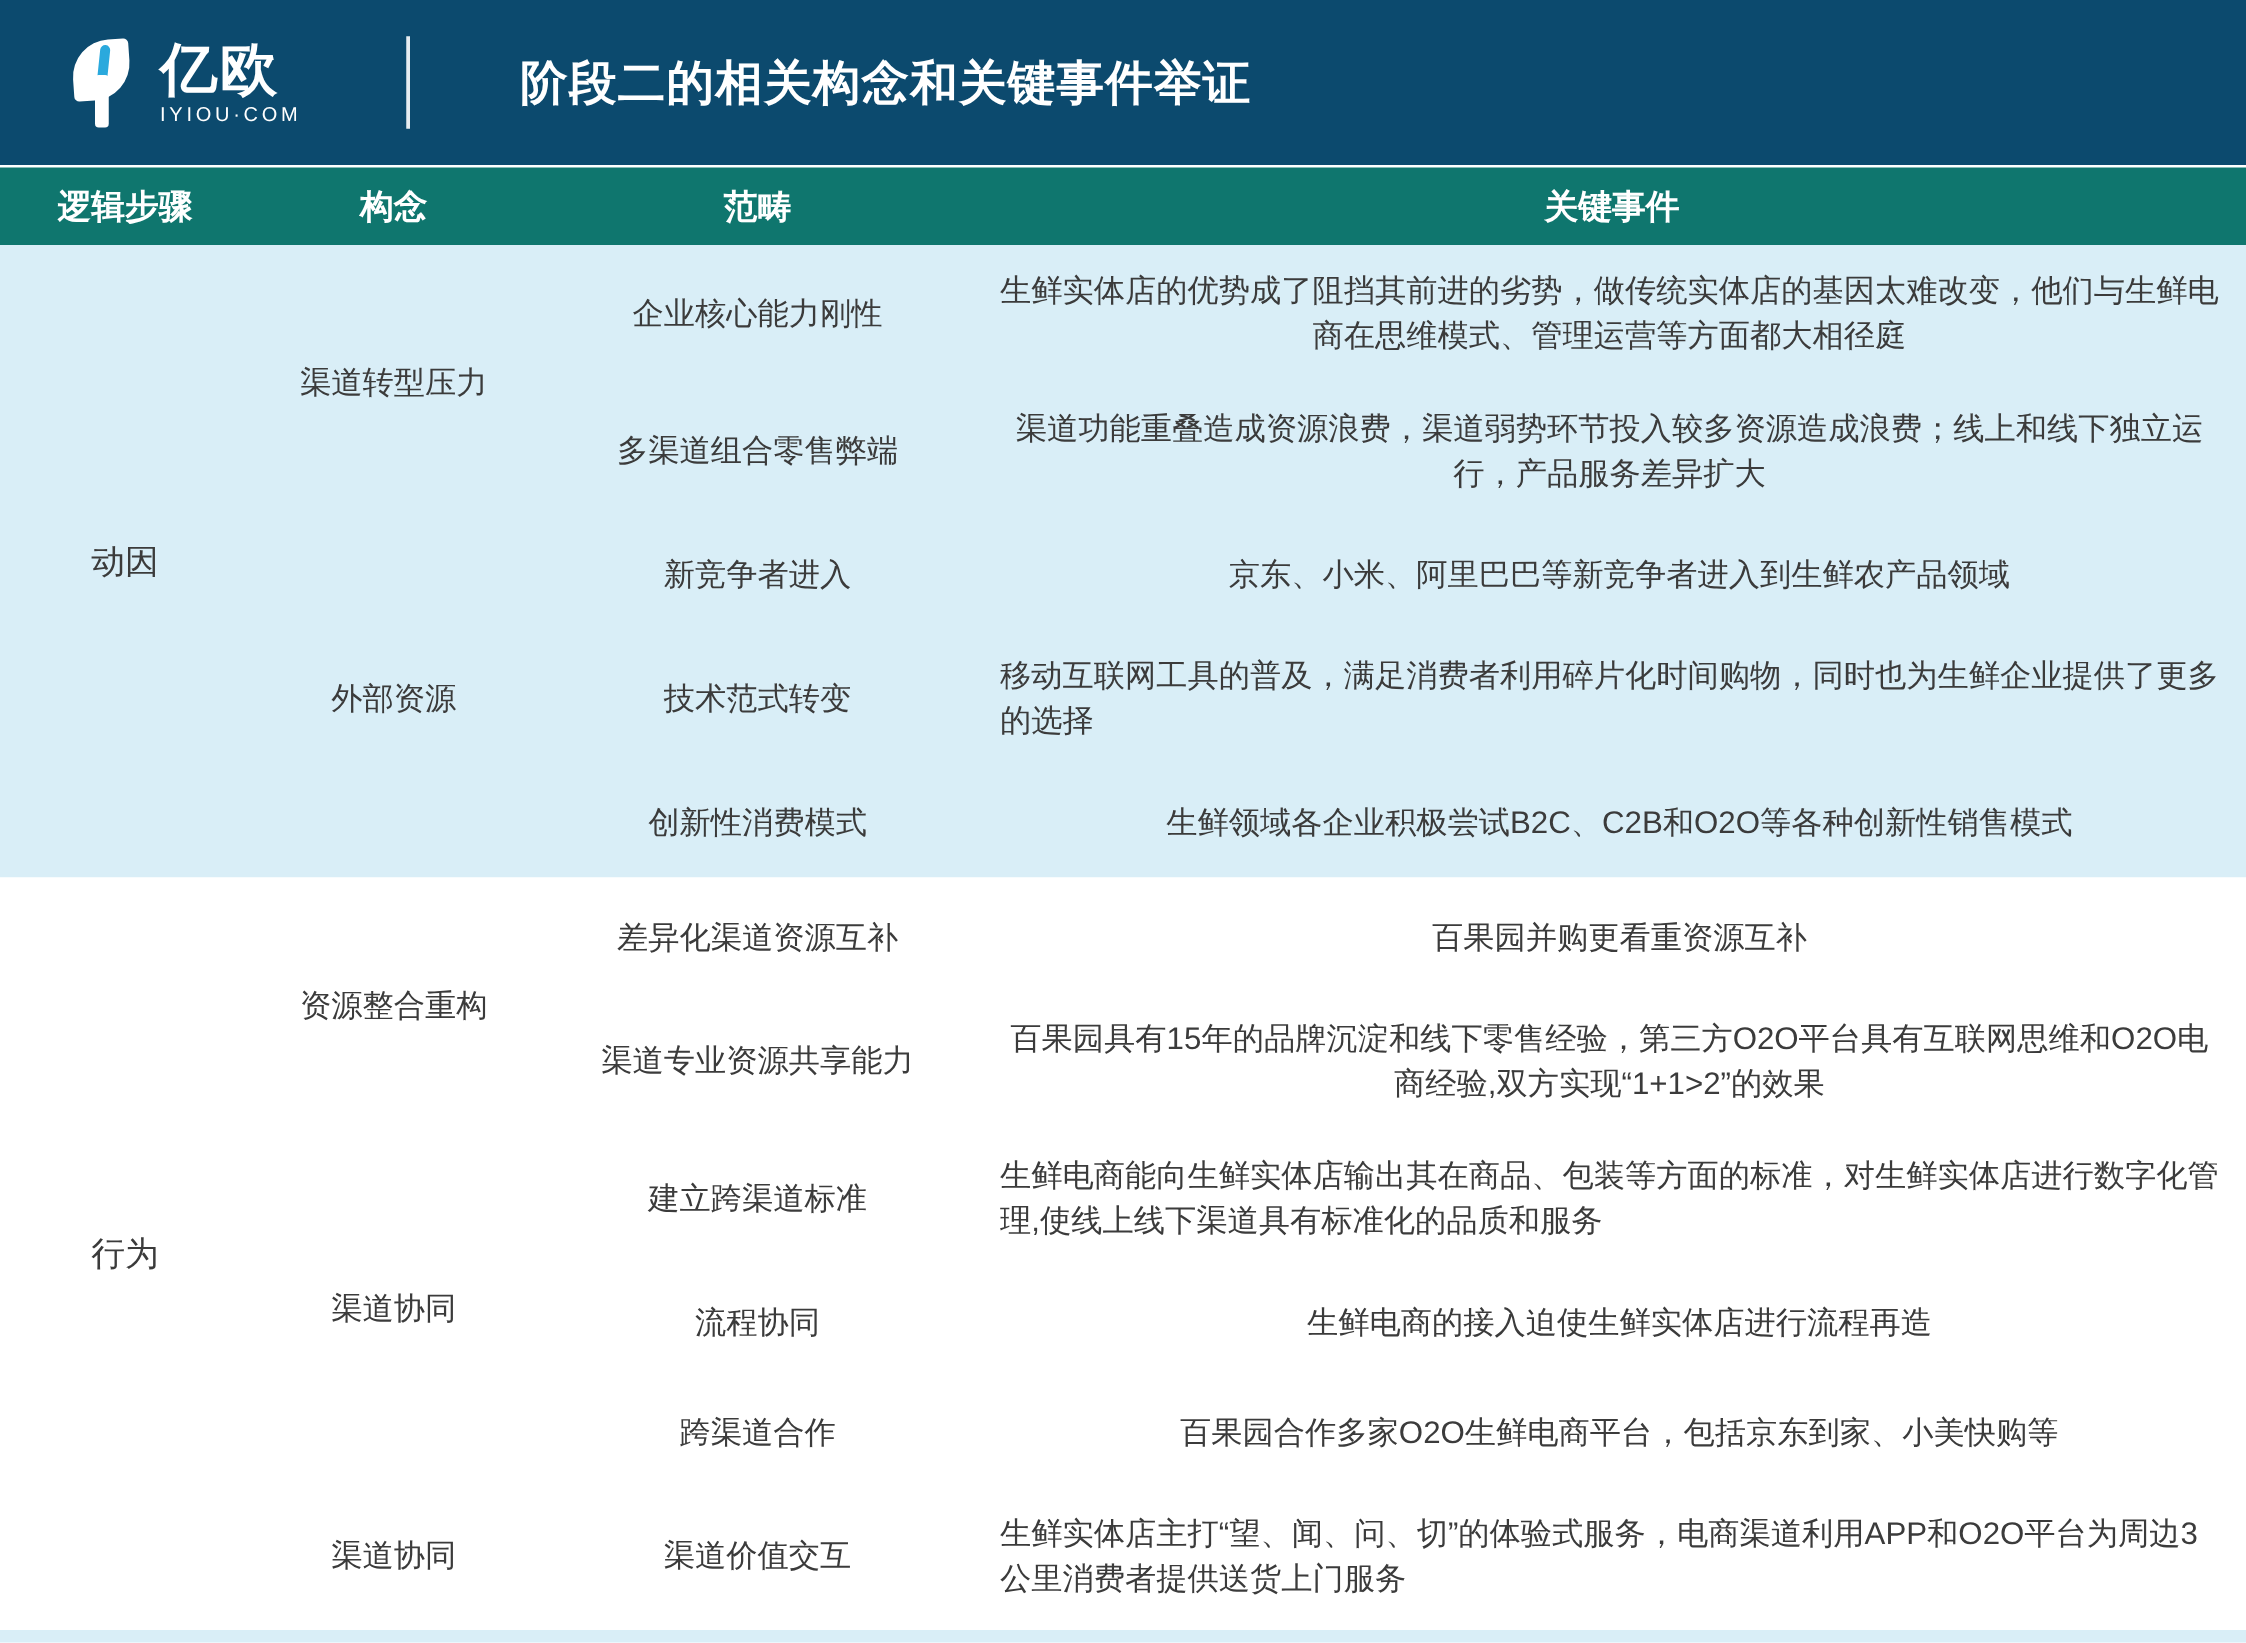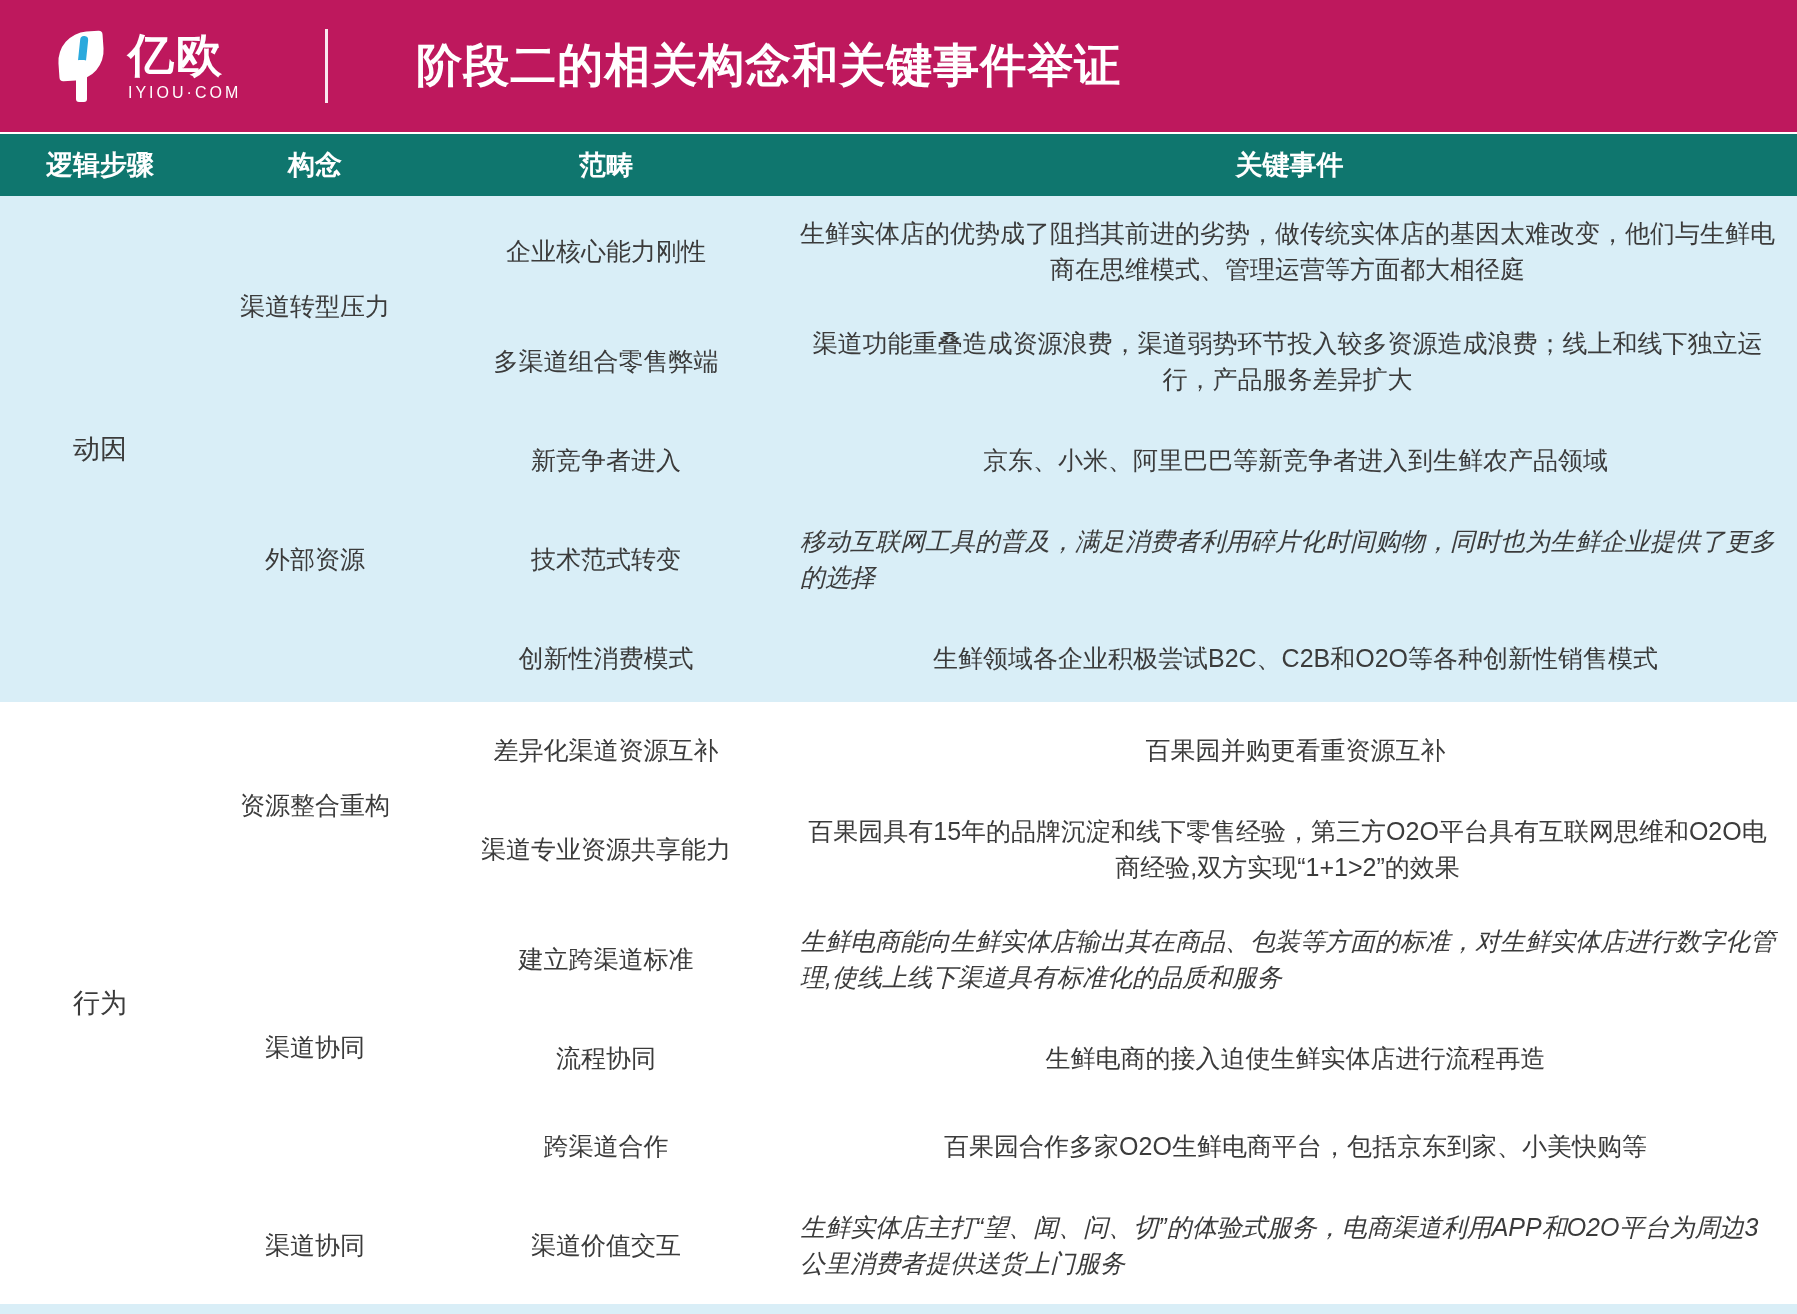--- a/index.html
+++ b/index.html
@@ -18,21 +18,21 @@
     position: relative;
     width: 1797px;
     height: 1314px;
     box-sizing: border-box;
   }
 
   
   .header {
     position: relative;
     height: 132px;
-    background: #be185d;
+    background: #0c4a6e;
     display: flex;
     align-items: center;
     padding-left: 52px;
     box-sizing: border-box;
     gap: 48px;
   }
   .logo {
     display: flex;
     align-items: center;
     gap: 14px;
@@ -90,21 +90,21 @@
     margin-top: 7px;
   }
   .divider-vert {
     width: 3px;
     height: 74px;
     background: #ffffff;
     opacity: 0.9;
     margin: 0 40px 0 36px;
   }
   .header-title {
-    font-size: 46px;
+    font-size: 38px;
     font-weight: bold;
     color: #ffffff;
     letter-spacing: 1px;
   }
 
   
   .colhead {
     display: flex;
     height: 62px;
     background: #0f766e;
@@ -180,21 +180,21 @@
     display: flex;
     align-items: center;
     justify-content: center;
     font-size: 25px;
     color: #3b3b3b;
     line-height: 1.45;
     padding: 14px 22px 14px 18px;
     box-sizing: border-box;
     text-align: center;
   }
-  .evt.two-line { text-align: left; font-style: italic; }
+  .evt.two-line { text-align: left; }
   .row.h1 { min-height: 88px; gap: 16px; }
   .row.h2 { min-height: 110px; align-items: center; }
 
   .band-sep {
     height: 4px;
     background: #ffffff;
   }
 </style>
 </head>
 <body>

